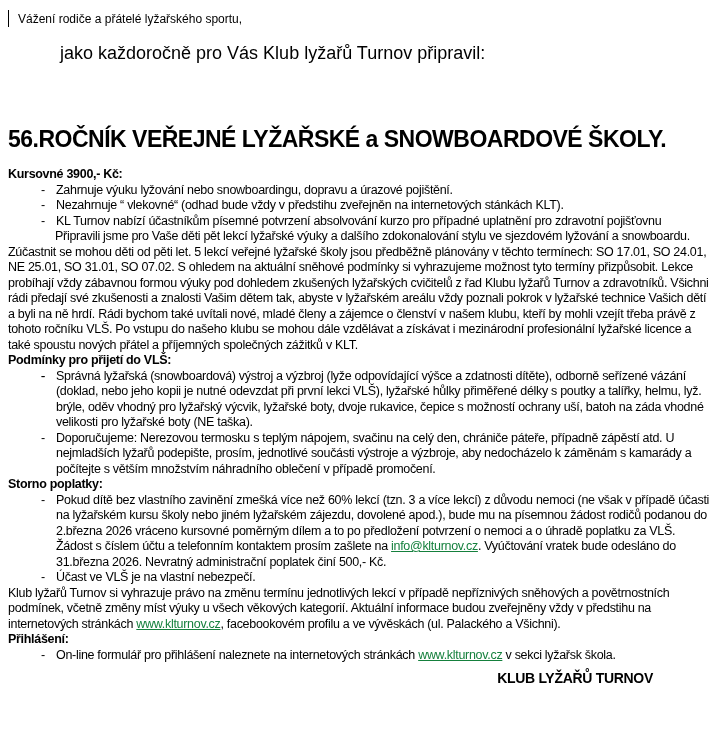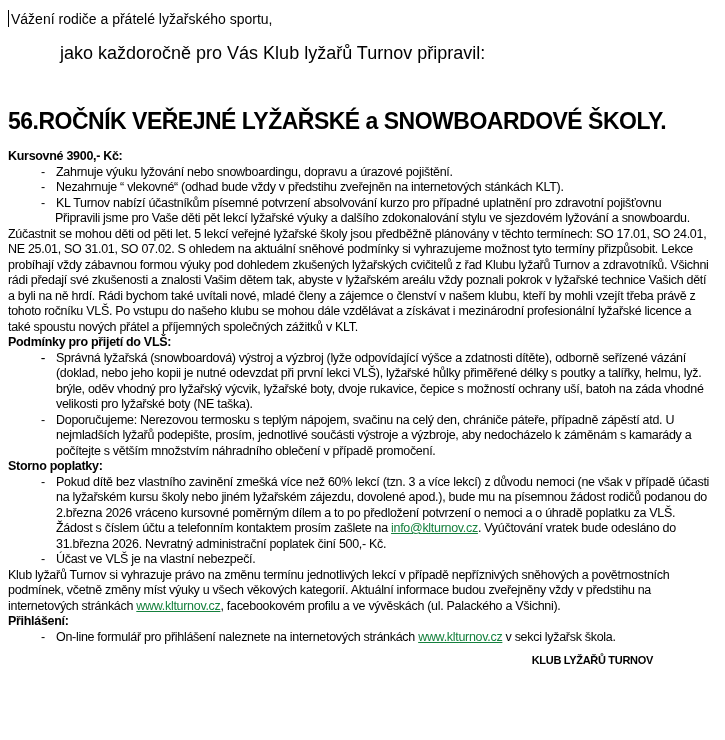--- a/index.html
+++ b/index.html
@@ -7,28 +7,28 @@
   body {
     background: #ffffff;
     color: #000000;
     font-family: "Liberation Sans", sans-serif;
     overflow: hidden;
     position: relative;
   }
   .page { padding: 10px 14px 0 8px; position: relative; }
 
   
-  .greeting { font-size: 14px; line-height: 18px; position: relative; padding-left: 3px; }
+  .greeting { font-size: 12px; line-height: 18px; position: relative; padding-left: 10px; }
   .caret {
     position: absolute; left: 0; top: 0;
     width: 1px; height: 17px; background: #000;
   }
   .intro { font-size: 18px; line-height: 18px; margin-top: 16px; padding-left: 52px; }
   .doc-title {
-    margin-top: 46px;
+    margin-top: 64px;
     font-size: 23px;
     font-weight: bold;
     letter-spacing: -0.5px;
     white-space: nowrap;
   }
 
   
   .logo { position: absolute; top: 4px; right: 10px; width: 92px; height: 102px; }
   .logo svg { width: 100%; height: 100%; display: block; }
 
@@ -43,21 +43,21 @@
   .b { font-weight: normal; }
   .para1 { text-indent: 47px; }
   .li { position: relative; padding-left: 48px; }
   .li .dash { position: absolute; left: 33px; top: 0; }
   a.lnk { color: #15803d; text-decoration: underline; cursor: pointer; }
   .signature {
     font-weight: bold;
     text-align: right;
     padding-right: 58px;
     margin-top: 8px;
-    font-size: 11px;
+    font-size: 14px;
   }
 </style>
 </head>
 <body>
 
 <div class="page">
 
 
   <div class="greeting">
     <span class="caret"></span>

